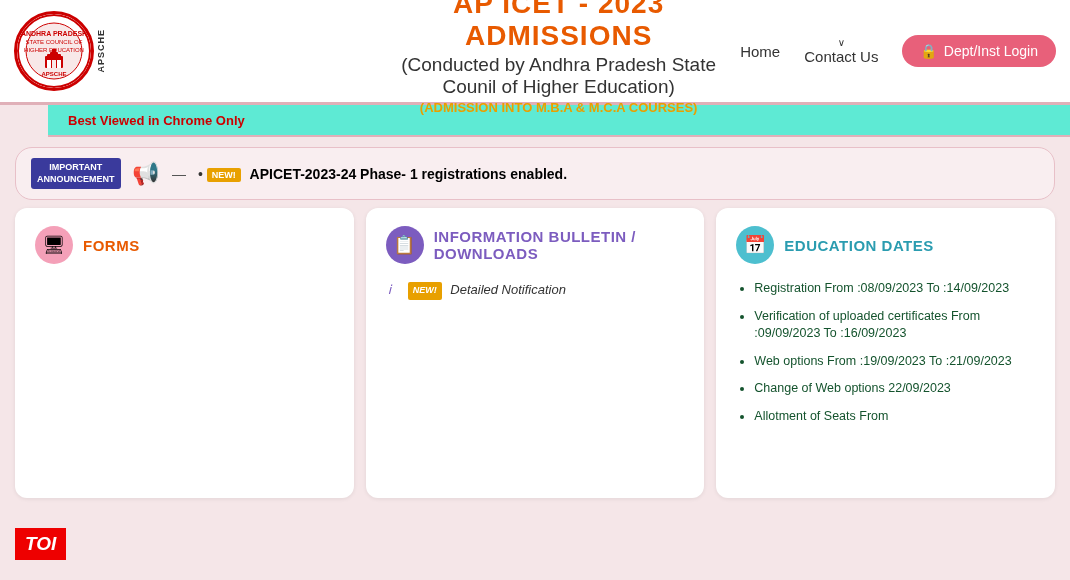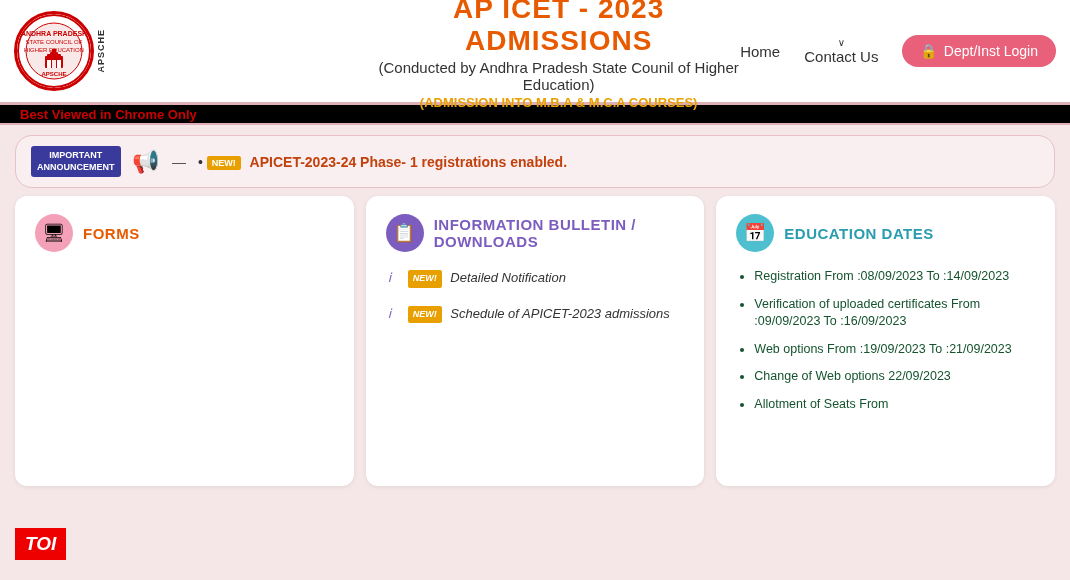--- a/index.html
+++ b/index.html
@@ -51,21 +51,21 @@
       flex: 1;
       text-align: center;
     }
     .main-title {
       font-size: 28px;
       font-weight: bold;
       color: #e85a00;
       letter-spacing: 1px;
     }
     .sub-title {
-      font-size: 15px;
+      font-size: 19px;
       color: #333;
       margin: 2px 0;
     }
     .sub-title2 {
       font-size: 13px;
       color: #e8a000;
       font-weight: bold;
     }
     .nav-area {
       display: flex;
@@ -99,23 +99,24 @@
       font-size: 14px;
       cursor: pointer;
       display: flex;
       align-items: center;
       gap: 6px;
       white-space: nowrap;
     }
 
     
     .best-viewed-bar {
-      background: #000000;
+      background: #5eead4;
       border-bottom: 2px solid #e0b0b8;
-      padding: 0 20px;
+      padding: 6px 20px;
+      margin-left: 48px;
     }
     .best-viewed-text {
       color: #c00;
       font-size: 13px;
       font-weight: bold;
     }
 
     
     .announcement-bar {
       background: #f9eef0;
@@ -151,21 +152,21 @@
       color: #fff;
       font-size: 9px;
       font-weight: bold;
       padding: 2px 5px;
       border-radius: 2px;
       margin-right: 5px;
       vertical-align: middle;
       display: inline-block;
     }
     .announcement-link {
-      color: #c2410c;
+      color: #000000;
       font-weight: bold;
     }
 
     
     .cards-area {
       display: flex;
       gap: 12px;
       margin: 0 15px;
       padding-bottom: 10px;
     }
@@ -356,24 +357,20 @@
       <div class="card-title card-title-purple">
         <span>INFORMATION BULLETIN /</span><br>
         <span>DOWNLOADS</span>
       </div>
     </div>
     <ul class="info-list">
       <li>
         <span class="new-badge" style="background:#e8a000;">NEW!</span>
         <span>Detailed Notification</span>
       </li>
-      <li>
-        <span class="new-badge" style="background:#e8a000;">NEW!</span>
-        <span>Schedule of APICET-2023 admissions</span>
-      </li>
     </ul>
   </div>
 
   <div class="card">
     <div class="card-header">
       <div class="card-icon card-icon-cyan">📅</div>
       <div class="card-title card-title-cyan">EDUCATION DATES</div>
     </div>
     <ul class="dates-list">
       <li>Registration From :08/09/2023 To :14/09/2023</li>

